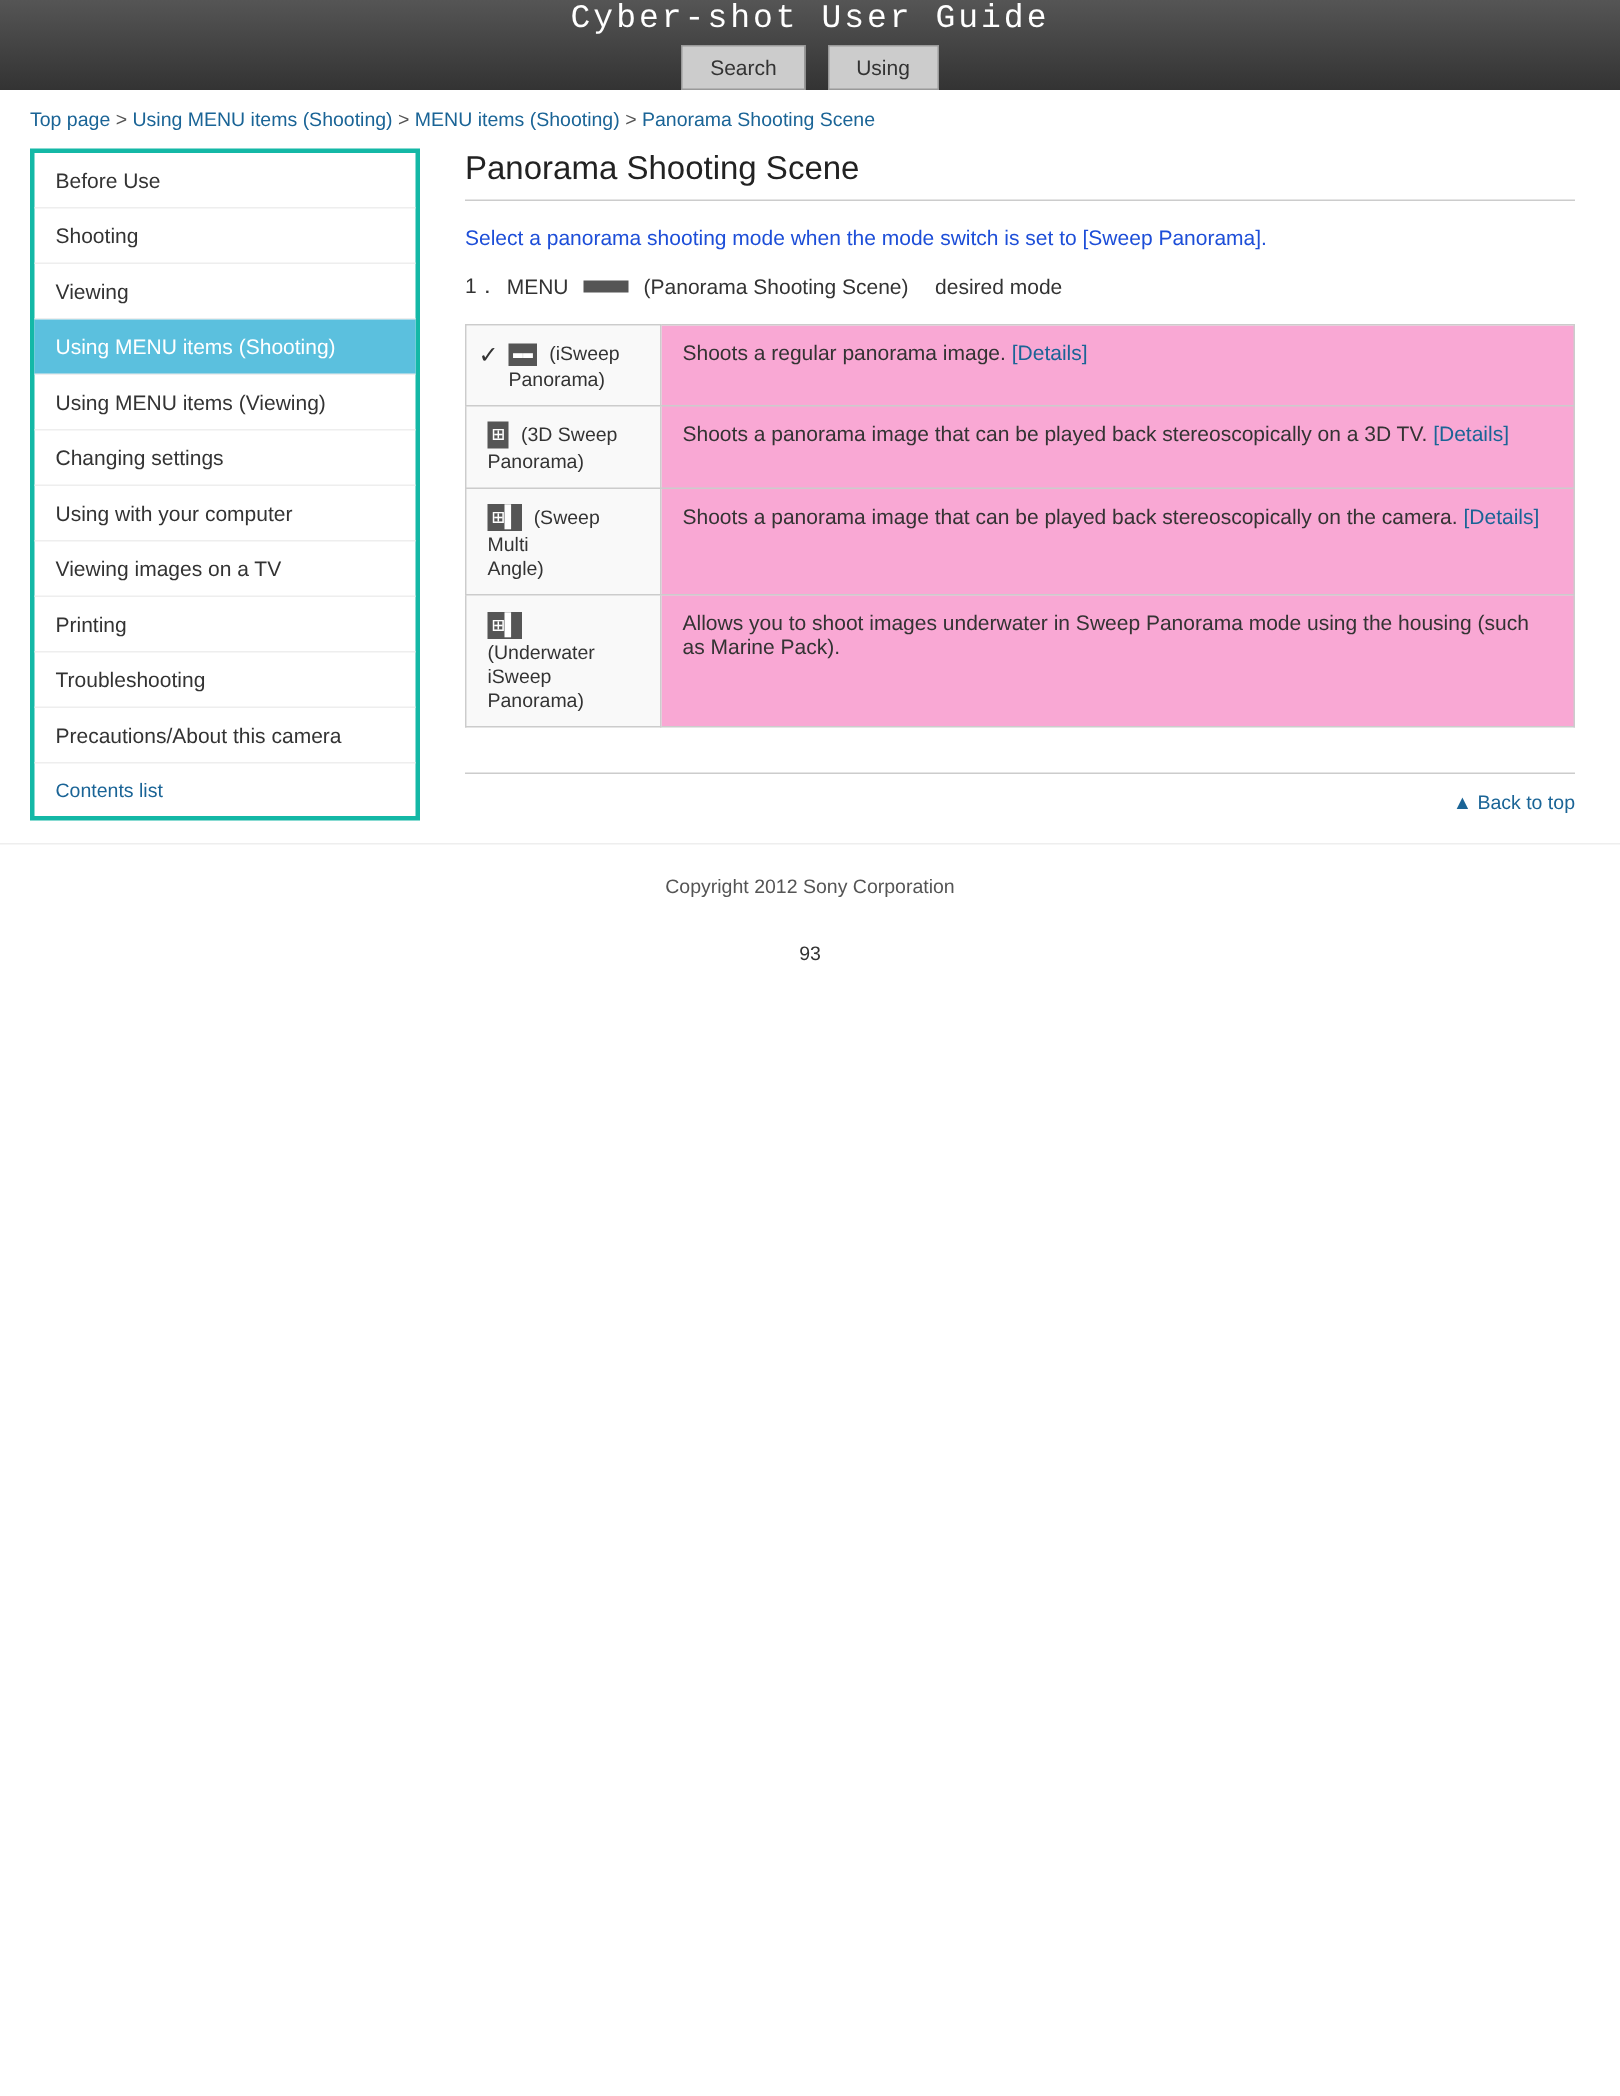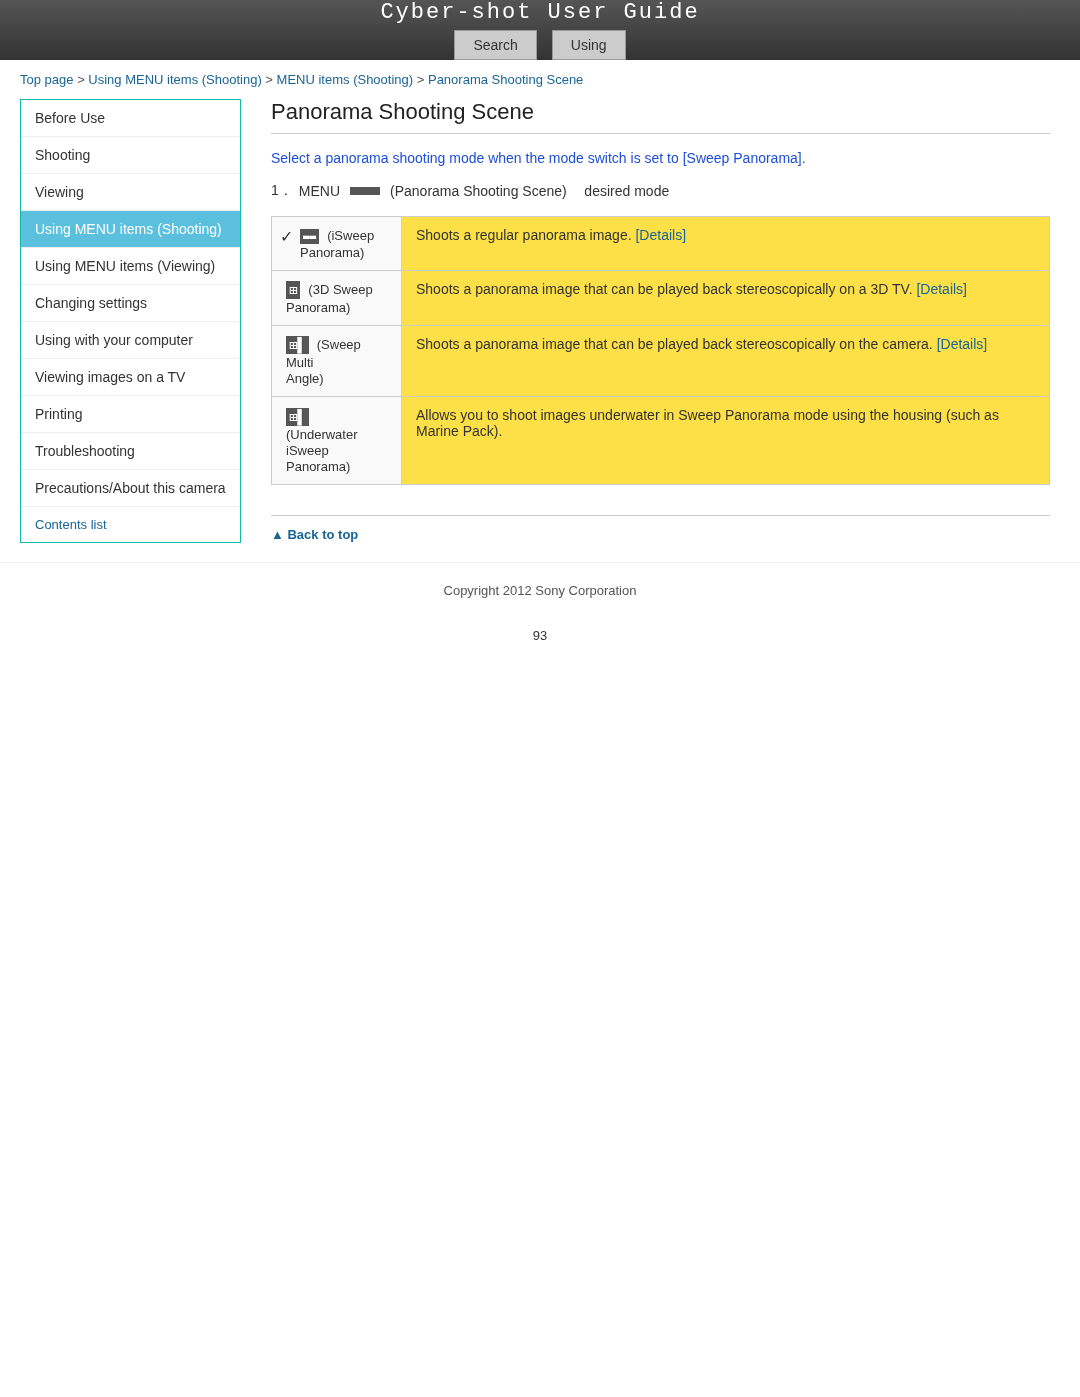--- a/index.html
+++ b/index.html
@@ -45,23 +45,23 @@
 
     
     .main-layout {
       display: flex;
       padding: 0 20px;
       gap: 20px;
     }
 
     
     .sidebar {
-      width: 221px;
+      width: 260px;
       flex-shrink: 0;
-      border: 1px solid #14b8a6;
+      border: 3px solid #14b8a6;
       height: fit-content;
     }
     .sidebar-item {
       padding: 10px 14px;
       border-bottom: 1px solid #eee;
       cursor: pointer;
       font-size: 14px;
       color: #333;
     }
     .sidebar-item.active {
@@ -122,21 +122,21 @@
       border: 1px solid #ccc;
       padding: 10px 14px;
       vertical-align: top;
       font-size: 14px;
     }
     .mode-table .icon-cell {
       width: 130px;
       background: #f9f9f9;
     }
     .mode-table .desc-cell {
-      background: #fde047;
+      background: #f9a8d4;
     }
     .check-row td:first-child {
       position: relative;
     }
     .checkmark {
       position: absolute;
       left: 8px;
       top: 10px;
       font-size: 16px;
       color: #333;
@@ -155,22 +155,21 @@
       font-family: monospace;
       vertical-align: middle;
     }
     a.details-link { color: #1a6496; text-decoration: none; }
 
     
     .back-to-top-bar {
       margin-top: 30px;
       padding: 10px 0;
       border-top: 1px solid #ccc;
-      text-align: left;
-      font-weight: bold;
+      text-align: right;
     }
     .back-to-top-link {
       color: #1a6496;
       font-size: 13px;
       cursor: pointer;
       text-decoration: none;
     }
 
     
     .footer {

